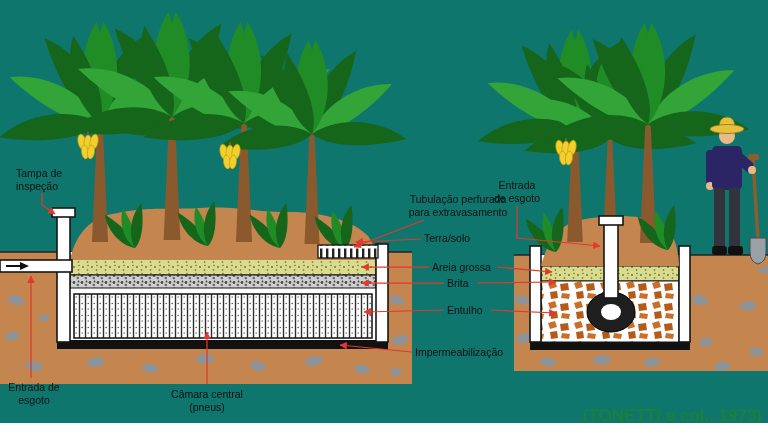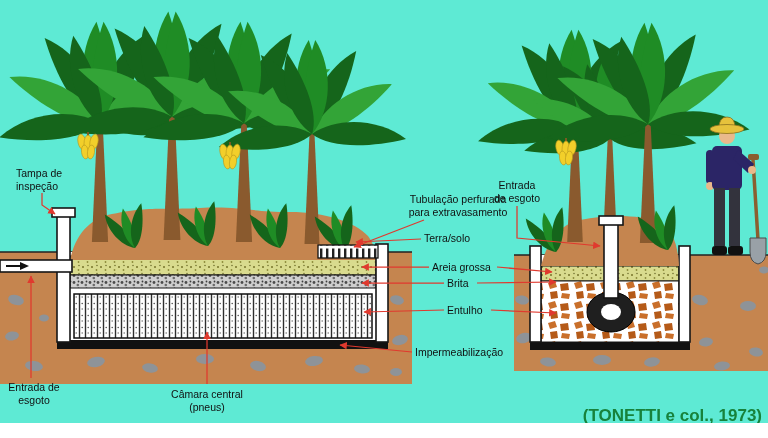--- a/index.html
+++ b/index.html
@@ -1,16 +1,16 @@
 <!DOCTYPE html>
 <html style="--soil: #C5854F; --trunk: #8A5A2E; --leaf_dark: #15651B; --leaf_mid: #1F8C25; --leaf_light: #33A437; --banana: #F2CF2A; --sand: #D9DB8E; --line: #E0392E; --stone: #8E9398; --cite: #17823B; --rubble: #C96F2A; --rubble2: #B55A18; --shirt: #2B2566; --skin: #E9B98B; --pants: #33333D; --hat: #E6C23C; --shovel_wood: #8B5E2F; --shovel_blade: #99A1A7;"><head>
 <meta charset="utf-8">
 <style>
   html,body{margin:0;padding:0;background:#fff;}
-  .canvas{position:relative;width:768px;height:423px;background:#5eead4;overflow:hidden;}
+  .canvas{position:relative;width:768px;height:423px;background:#0f766e;overflow:hidden;}
   svg{display:block;}
   .c-soil{fill:var(--soil,#C5854F);}
   .c-trunk{fill:var(--trunk,#8A5A2E);}
   .lf-dark{fill:var(--leaf_dark,#15651B);}
   .lf-mid{fill:var(--leaf_mid,#1F8C25);}
   .lf-light{fill:var(--leaf_light,#33A437);}
   .c-banana{fill:var(--banana,#F2CF2A);stroke:#b6961c;stroke-width:.6;}
   .c-sand{fill:var(--sand,#D9DB8E);}
   .c-stone{fill:var(--stone,#8E9398);}
   .c-rubble{fill:var(--rubble,#C96F2A);}

